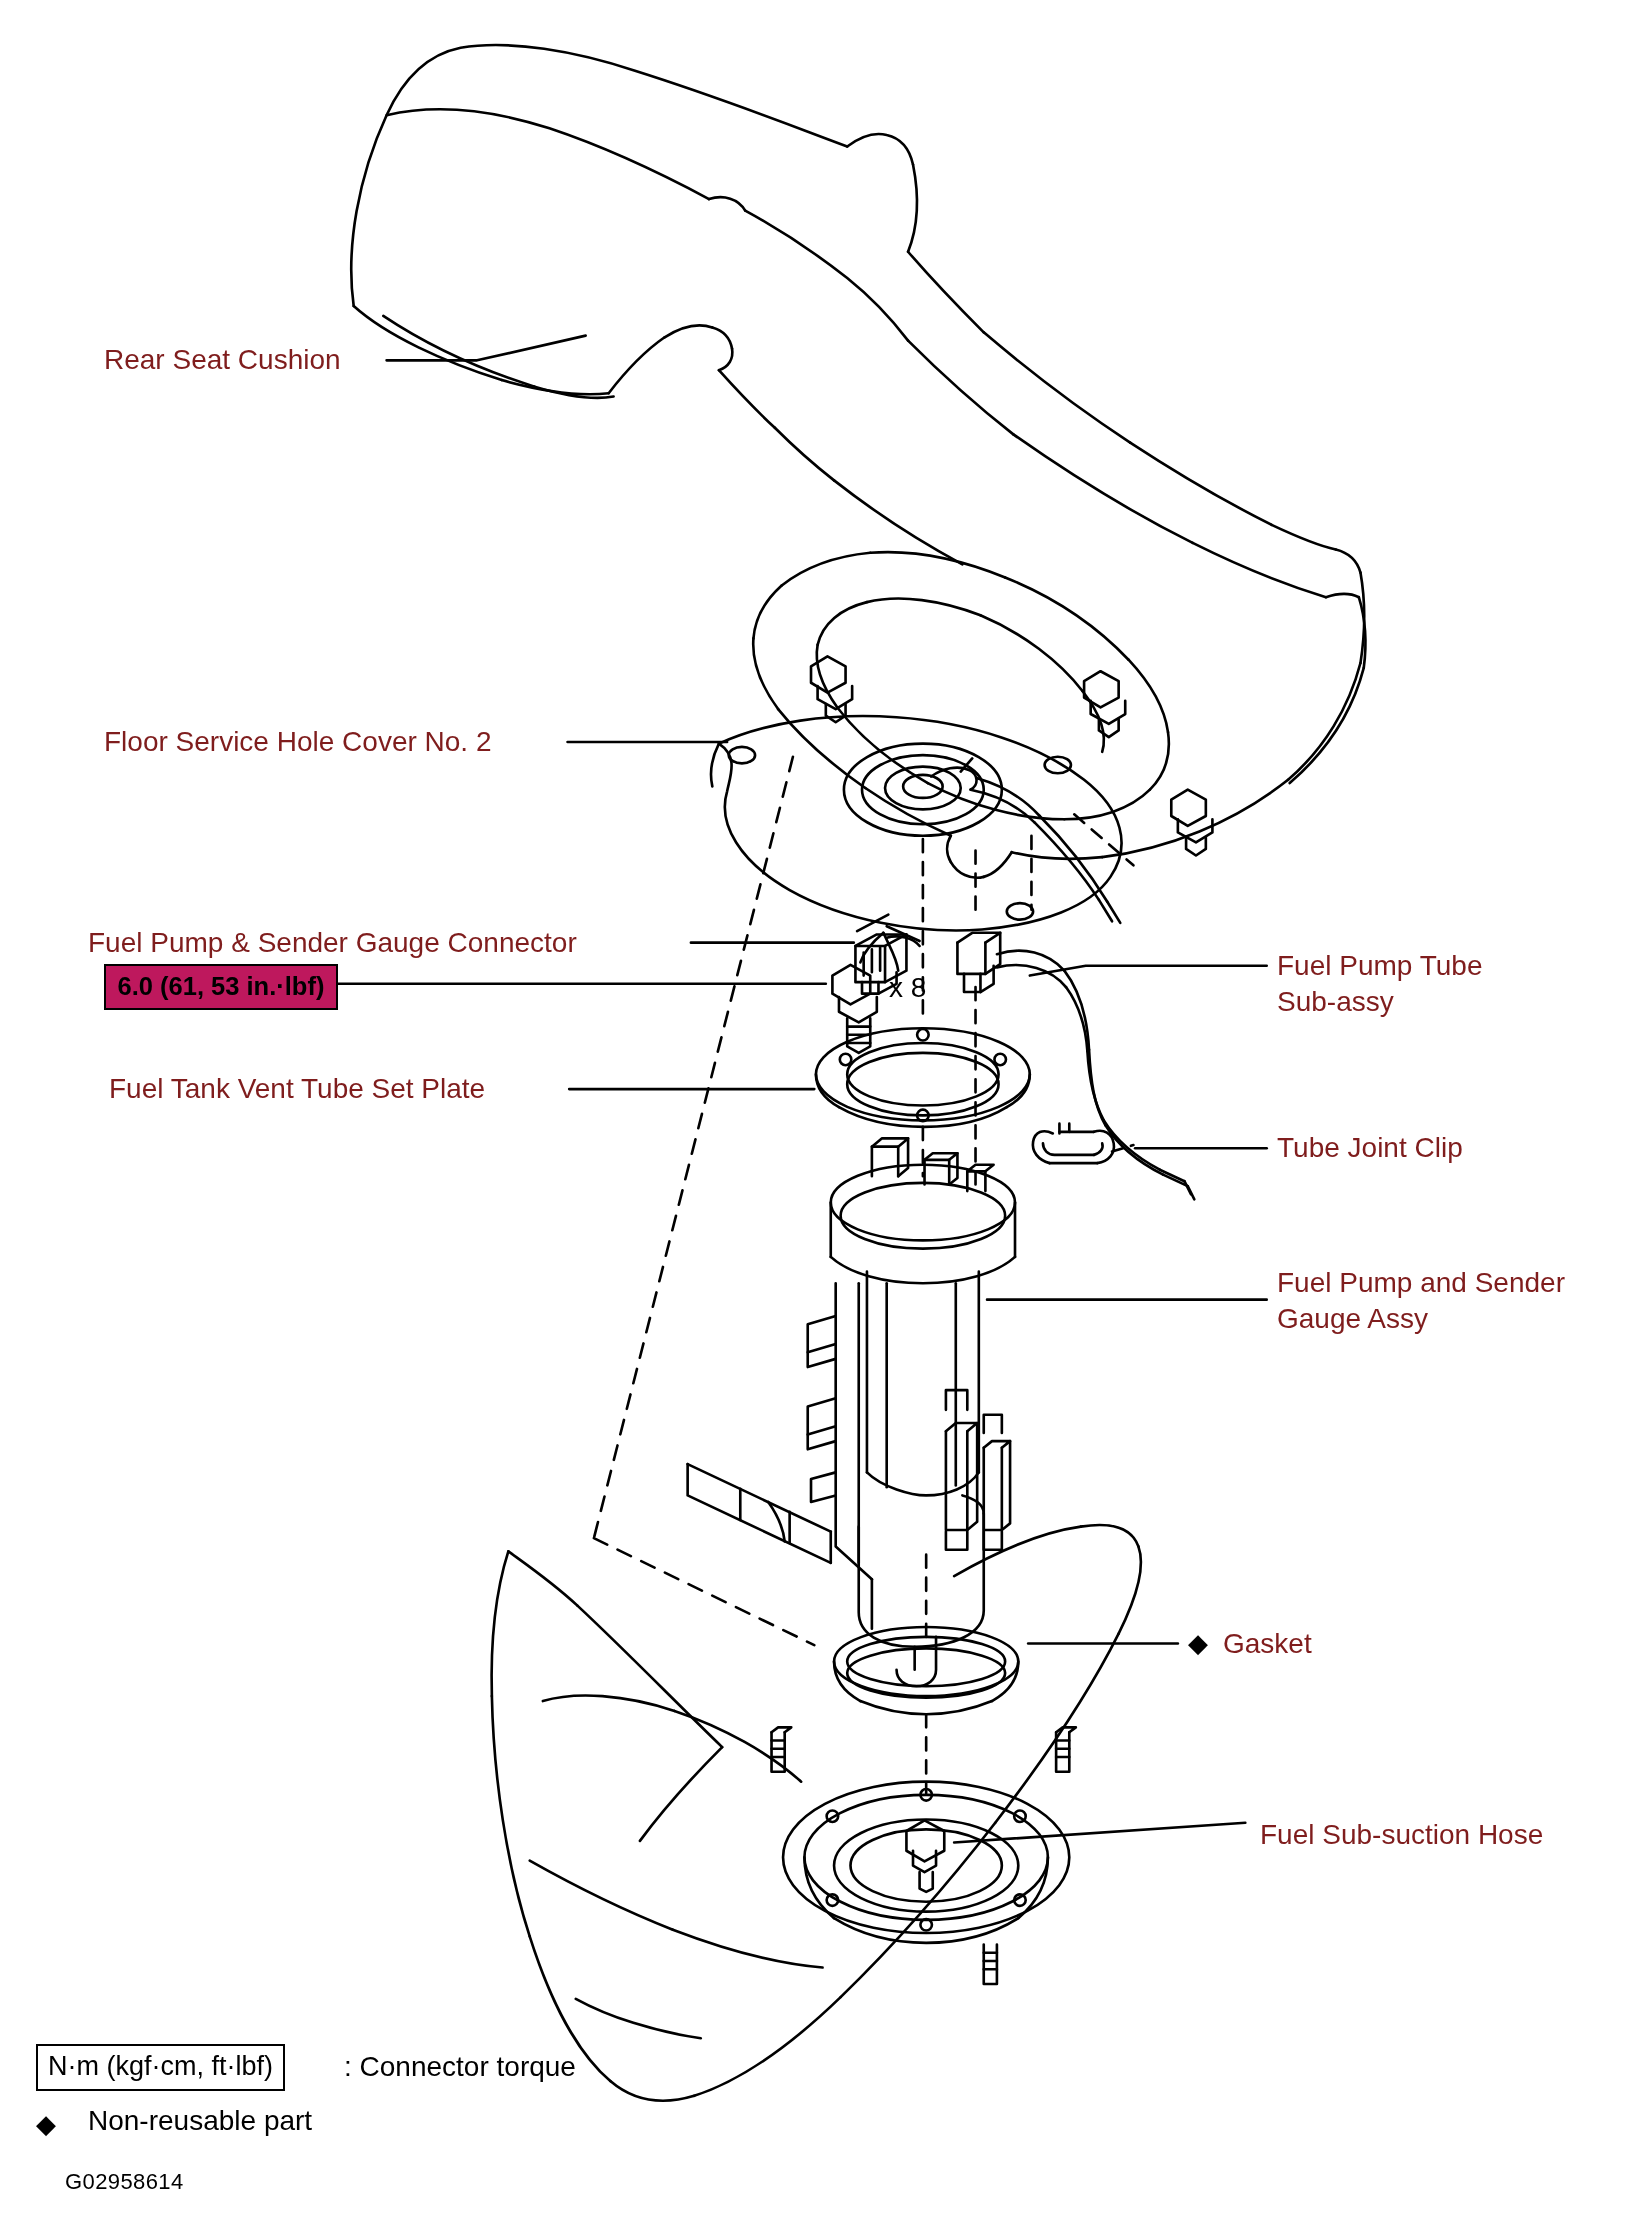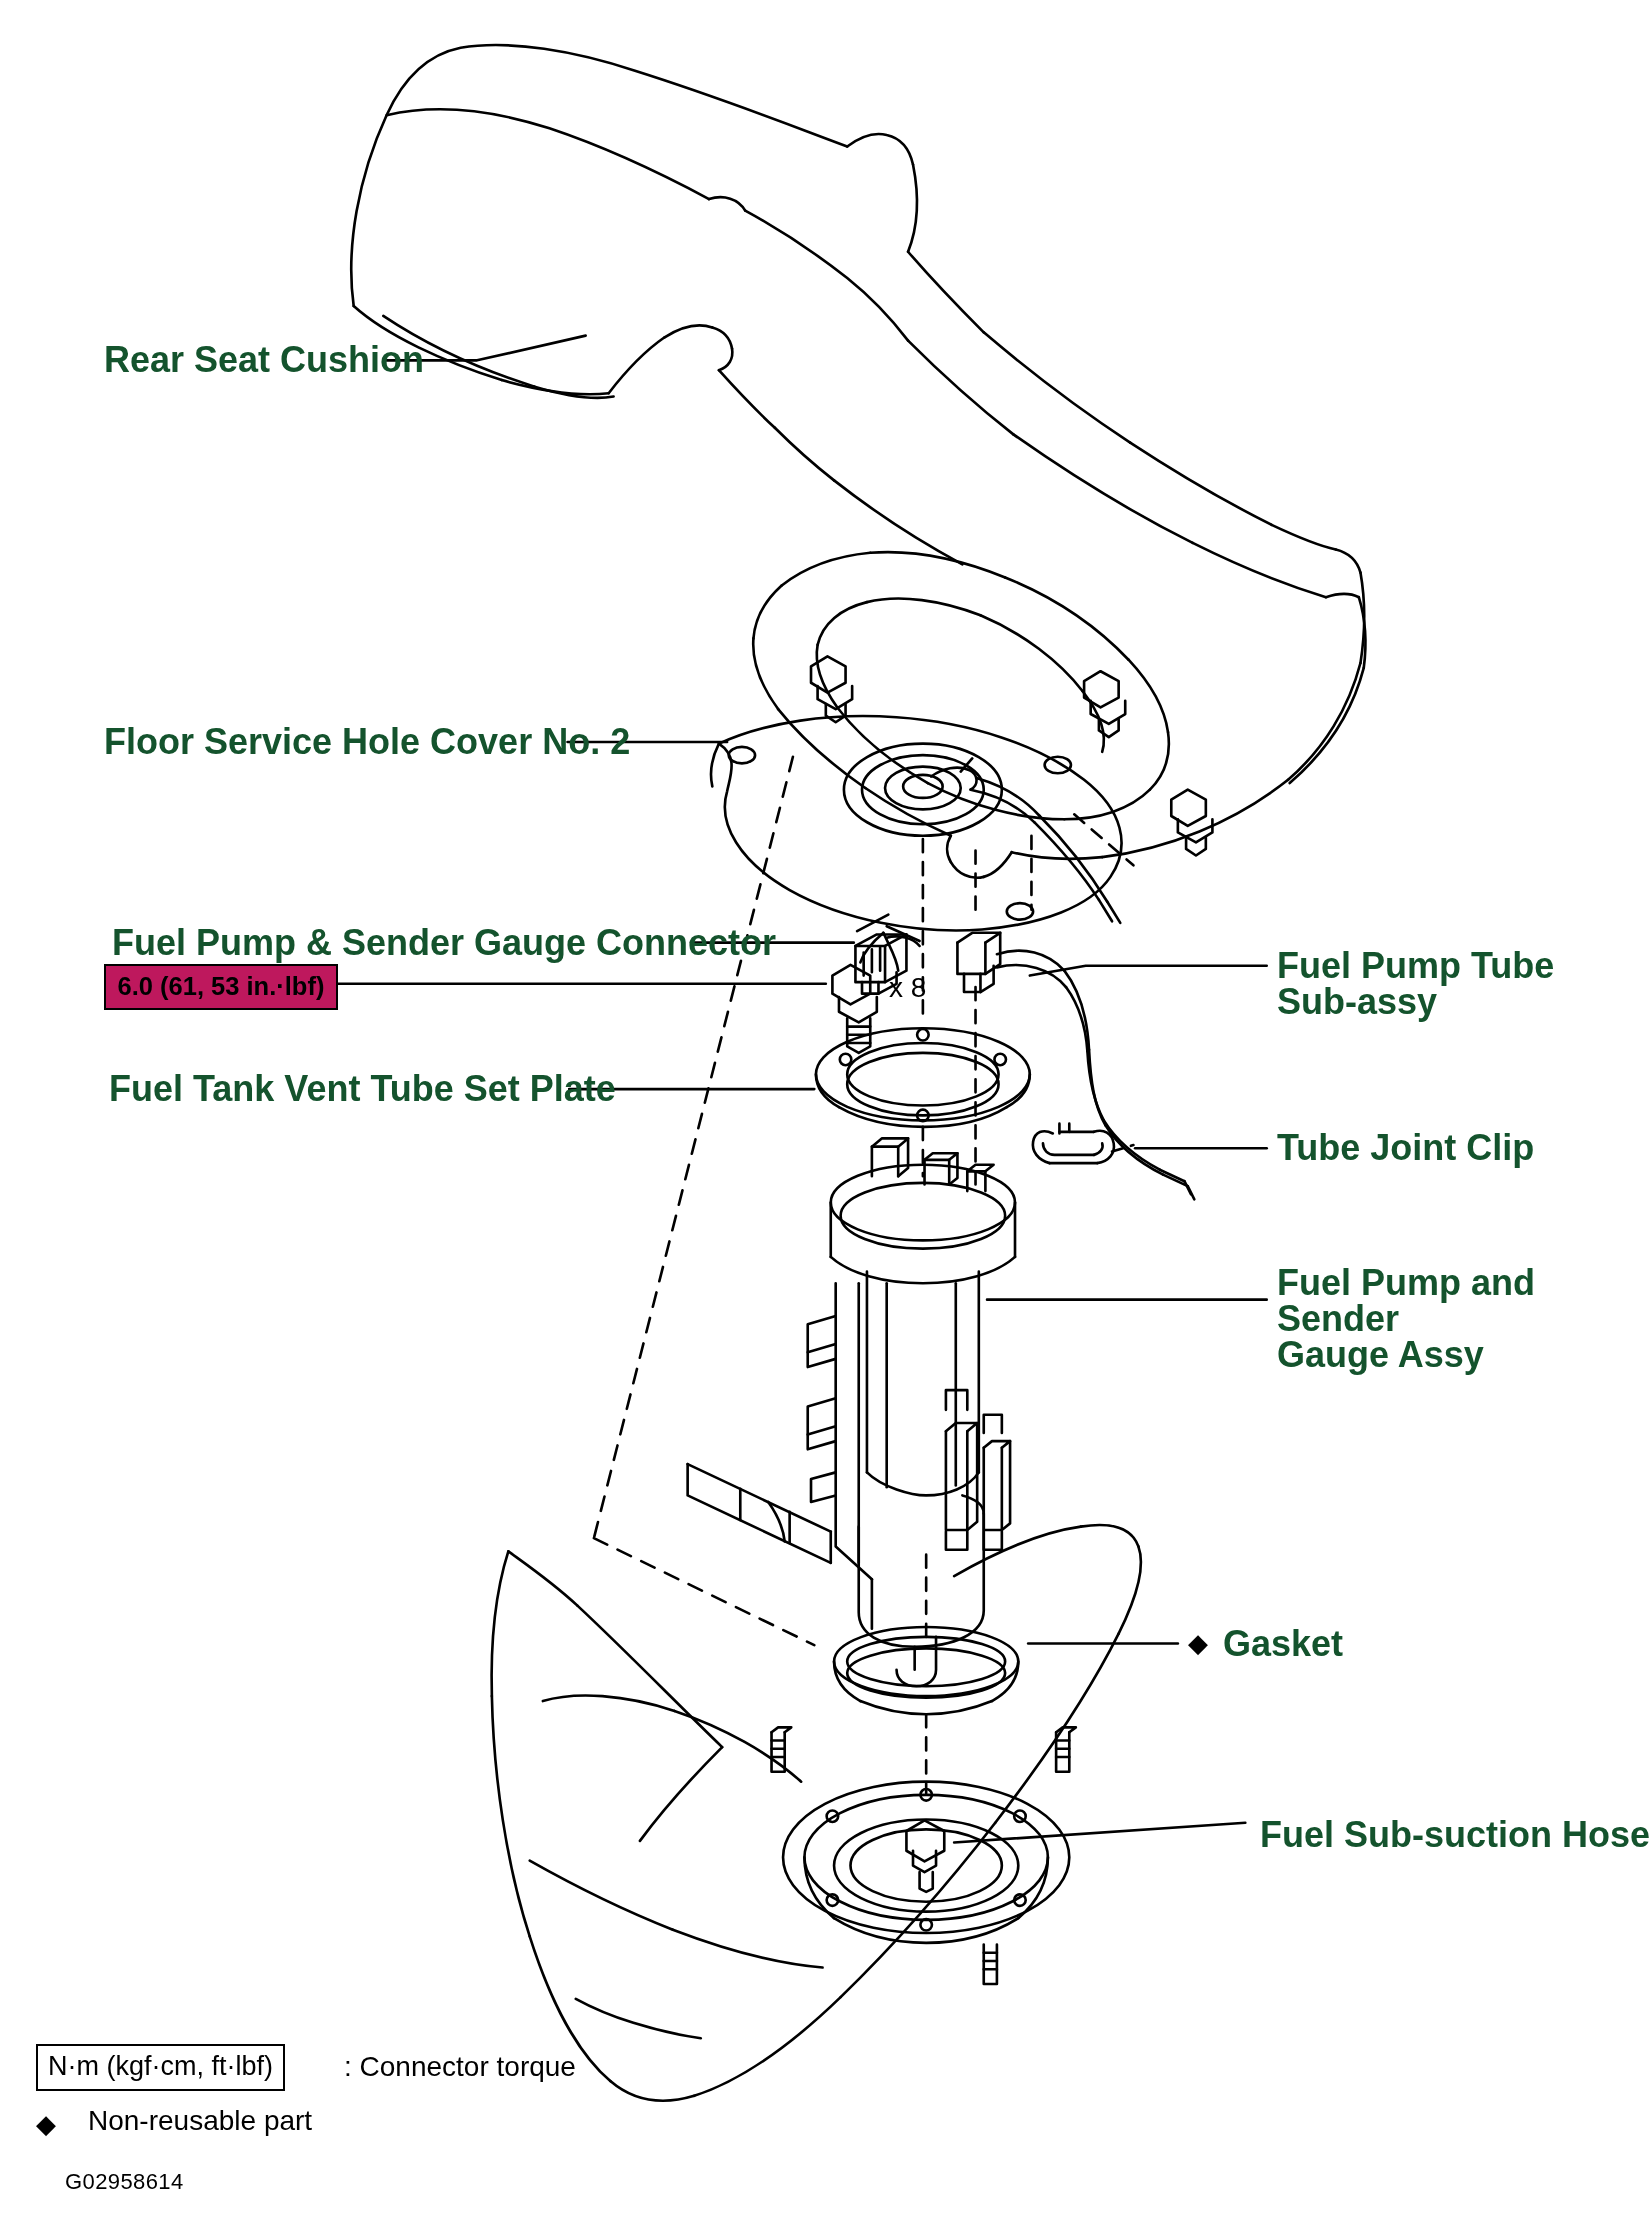--- a/index.html
+++ b/index.html
@@ -20,25 +20,24 @@
   }
   svg.art {
     position: absolute;
     left: 0;
     top: 0;
     width: 1650px;
     height: 2216px;
   }
   .lbl {
     position: absolute;
-    font-size: 36px;
+    font-size: 28px;
     line-height: 36px;
     white-space: pre;
-    color: #14532d;
-    font-weight: bold;
+    color: #7f1d1d;
   }
   .lbl.two-line {
     white-space: pre-line;
   }
   .boxed {
     position: absolute;
     border: 2.5px solid #000;
     padding: 5px 11.5px 6.6px 11.5px;
     font-size: 25.5px;
     font-weight: bold;
@@ -384,21 +383,21 @@
         <path d="M1514 2216 L1160 2240"></path>
         <path d="M300 1196 L1004 1196"></path>
       </g>
     </g>
   </svg>
 
   <div class="lbl" style="left:104px; top:342px;">Rear Seat Cushion</div>
 
   <div class="lbl" style="left:104px; top:724px;">Floor Service Hole Cover No. 2</div>
 
-  <div class="lbl" style="left:112px; top:925px;">Fuel Pump &amp; Sender Gauge Connector</div>
+  <div class="lbl" style="left:88px; top:925px;">Fuel Pump &amp; Sender Gauge Connector</div>
 
   <div class="boxed" style="left:104px; top:964px;">6.0 (61, 53 in.·lbf)</div>
 
   <div class="x8" style="left:889px; top:972px;">x 8</div>
 
   <div class="lbl" style="left:109px; top:1071px;">Fuel Tank Vent Tube Set Plate</div>
 
   <div class="lbl two-line" style="left:1277px; top:948px;">Fuel Pump Tube
 Sub-assy</div>
 

